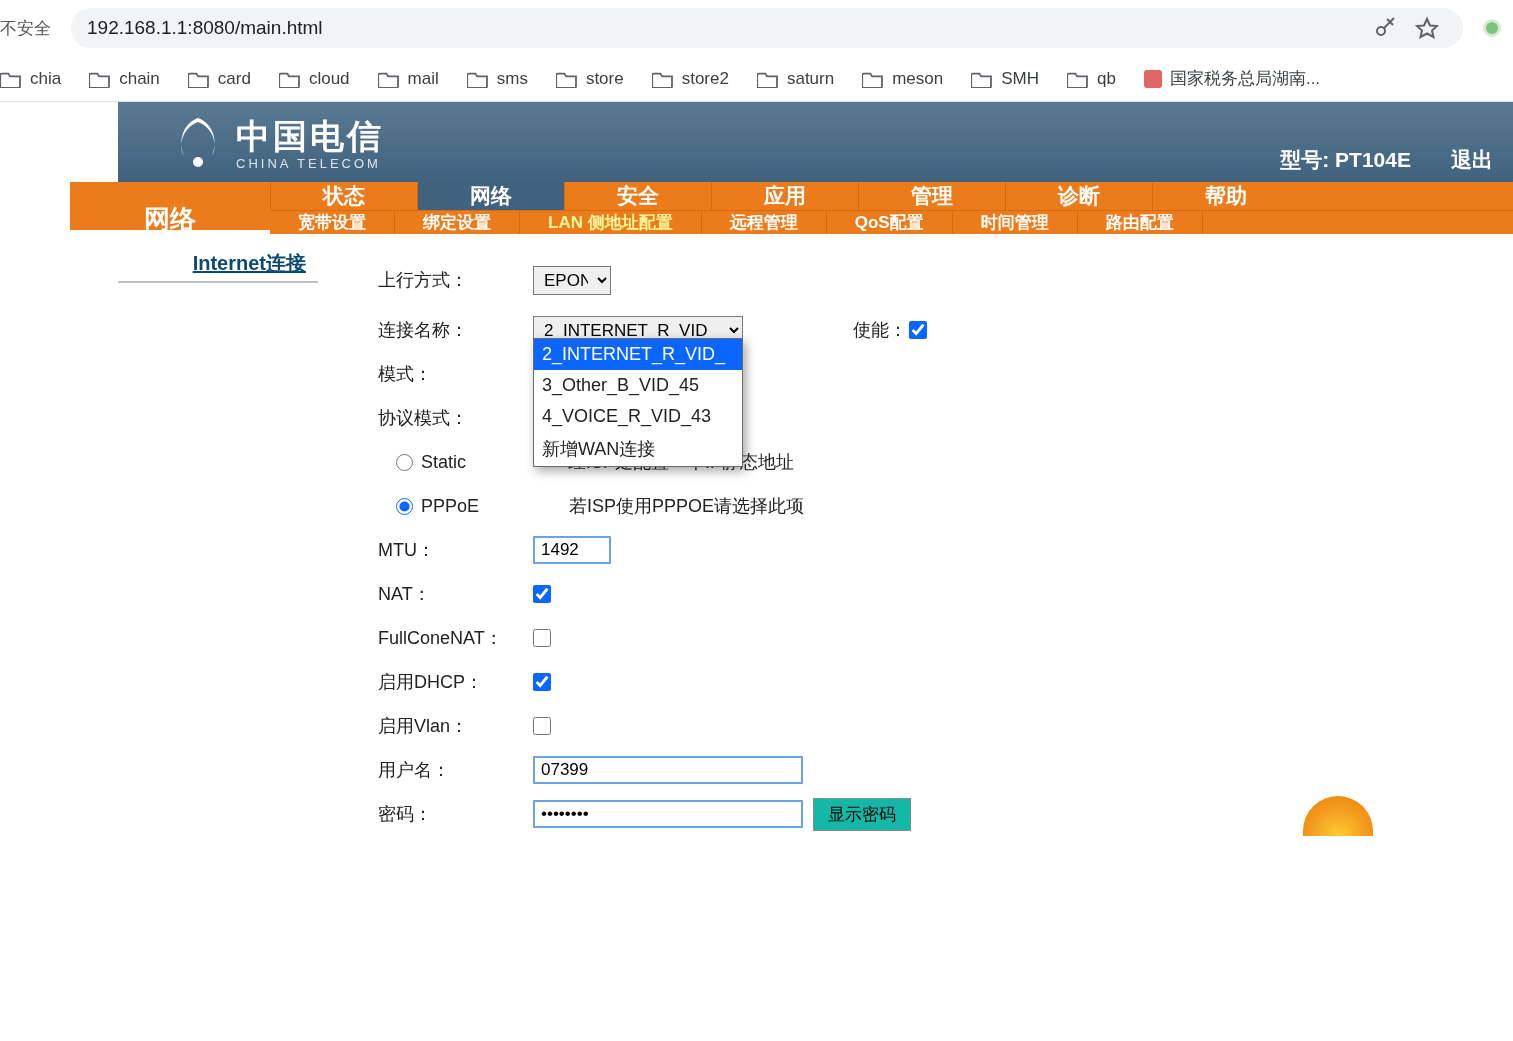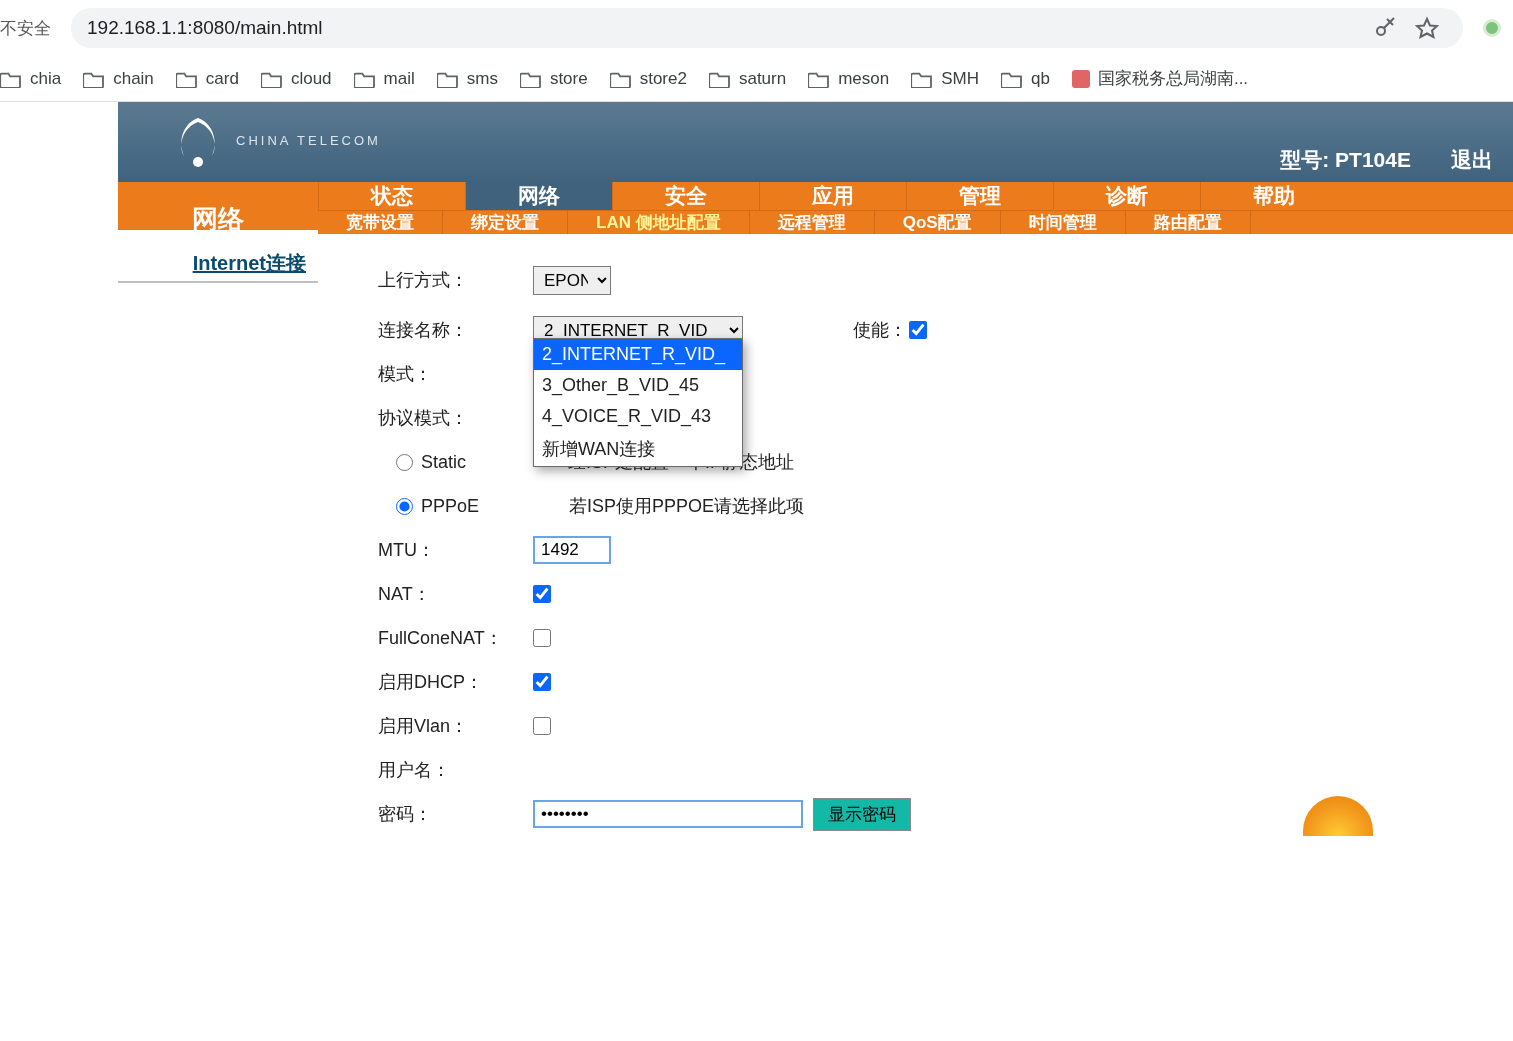--- a/index.html
+++ b/index.html
@@ -13,21 +13,21 @@
   .sec-label { font-size: 17px; color: #555; }
   .addr-bar {
     flex: 1; margin: 0 12px; background: #f1f3f4; border-radius: 22px; height: 40px;
     display: flex; align-items: center; padding: 0 16px; color: #202124; font-size: 19px;
   }
   .addr-icons { display: flex; align-items: center; gap: 14px; padding-right: 6px; margin-left: auto; }
   .icon-btn { width: 28px; height: 28px; display: flex; align-items: center; justify-content: center; color: #5f6368; cursor: pointer; }
   .profile-dot { width: 18px; height: 18px; border-radius: 50%; background: #7cc47c; border: 3px solid #d9ead3; }
 
   .bookmarks-row {
-    display: flex; align-items: center; height: 46px; padding: 0 8px 0 0; gap: 22px;
+    display: flex; align-items: center; height: 46px; padding: 0 8px 0 0; gap: 28px;
     border-bottom: 1px solid #e0e0e0; font-size: 17px; color: #3c4043;
   }
   .bm-item { display: flex; align-items: center; gap: 8px; cursor: pointer; }
   .folder-icon { width: 22px; height: 18px; fill: #5f6368; }
   .bm-favicon { width: 18px; height: 18px; border-radius: 3px; background: #e06666; display: inline-block; }
 
   
   .router-wrap { position: relative; }
   .router-header {
     height: 80px; background: #4a6b85; background: linear-gradient(#5b7a92, #40627d);
@@ -35,21 +35,21 @@
     margin-left: 118px;
   }
   .ct-logo { display: flex; align-items: center; gap: 8px; margin-left: 50px; }
   .ct-logo-mark { width: 60px; height: 60px; position: relative; }
   .ct-logo-text { font-size: 34px; font-weight: bold; letter-spacing: 3px; }
   .ct-logo-sub { font-size: 13px; letter-spacing: 3px; color: #dce5ec; margin-top: -4px; }
   .hdr-right { position: absolute; right: 20px; bottom: 8px; font-size: 21px; font-weight: bold; display: flex; align-items: baseline; gap: 40px; }
   .logout-link { cursor: pointer; }
 
   .router-nav {
-    display: flex; margin-left: 118px; height: 48px; background: #ec7c1b;
+    display: flex; margin-left: 70px; height: 48px; background: #ec7c1b;
   }
   .nav-tabs { flex: 1; display: flex; flex-direction: column; }
   .nav-main { display: flex; height: 48px; }
   .nav-main-item {
     flex: 0 0 147px; border-left: 1px solid #d56a14; display: flex; align-items: center; justify-content: center;
     color: #fff; font-size: 21px; font-weight: bold; cursor: pointer;
   }
   .nav-main-item.active { background: #40627d; }
   .nav-sub { display: flex; height: 27px; background: #ec7c1b; border-top: 1px solid #d56a14; text-align: right; }
   .nav-sub-item {
@@ -214,20 +214,21 @@
 
   <div class="router-header">
     <div class="ct-logo">
       <div class="ct-logo-mark">
         <svg viewBox="0 0 60 60" width="60" height="60">
           <path d="M30 6 C14 12 10 30 16 44 C10 34 14 16 30 10 C46 16 50 34 44 44 C50 30 46 12 30 6 Z" fill="#fff"></path>
           <circle cx="30" cy="50" r="5" fill="#fff"></circle>
         </svg>
       </div>
       <div>
+        <div class="ct-logo-text">中国电信</div>
         <div class="ct-logo-sub">CHINA TELECOM</div>
       </div>
     </div>
     <div class="hdr-right">
       <span>型号: PT104E</span>
       <span class="logout-link">退出</span>
     </div>
   </div>
 
   <div class="router-nav">
@@ -369,20 +370,23 @@
 
       <div class="frow">
         <div class="flabel">启用Vlan：</div>
         <div class="fcontrol">
             <input type="checkbox" style="">
           </div>
       </div>
 
       <div class="frow">
         <div class="flabel">用户名：</div>
+        <div class="fcontrol">
+          <input type="text" class="user-input" value="07399" style="">
+        </div>
       </div>
 
       <div class="frow">
         <div class="flabel">密码：</div>
         <div class="fcontrol">
           <input type="text" class="pwd-input" value="••••••••" style="">
           <button class="btn">显示密码</button>
         </div>
       </div>
 

